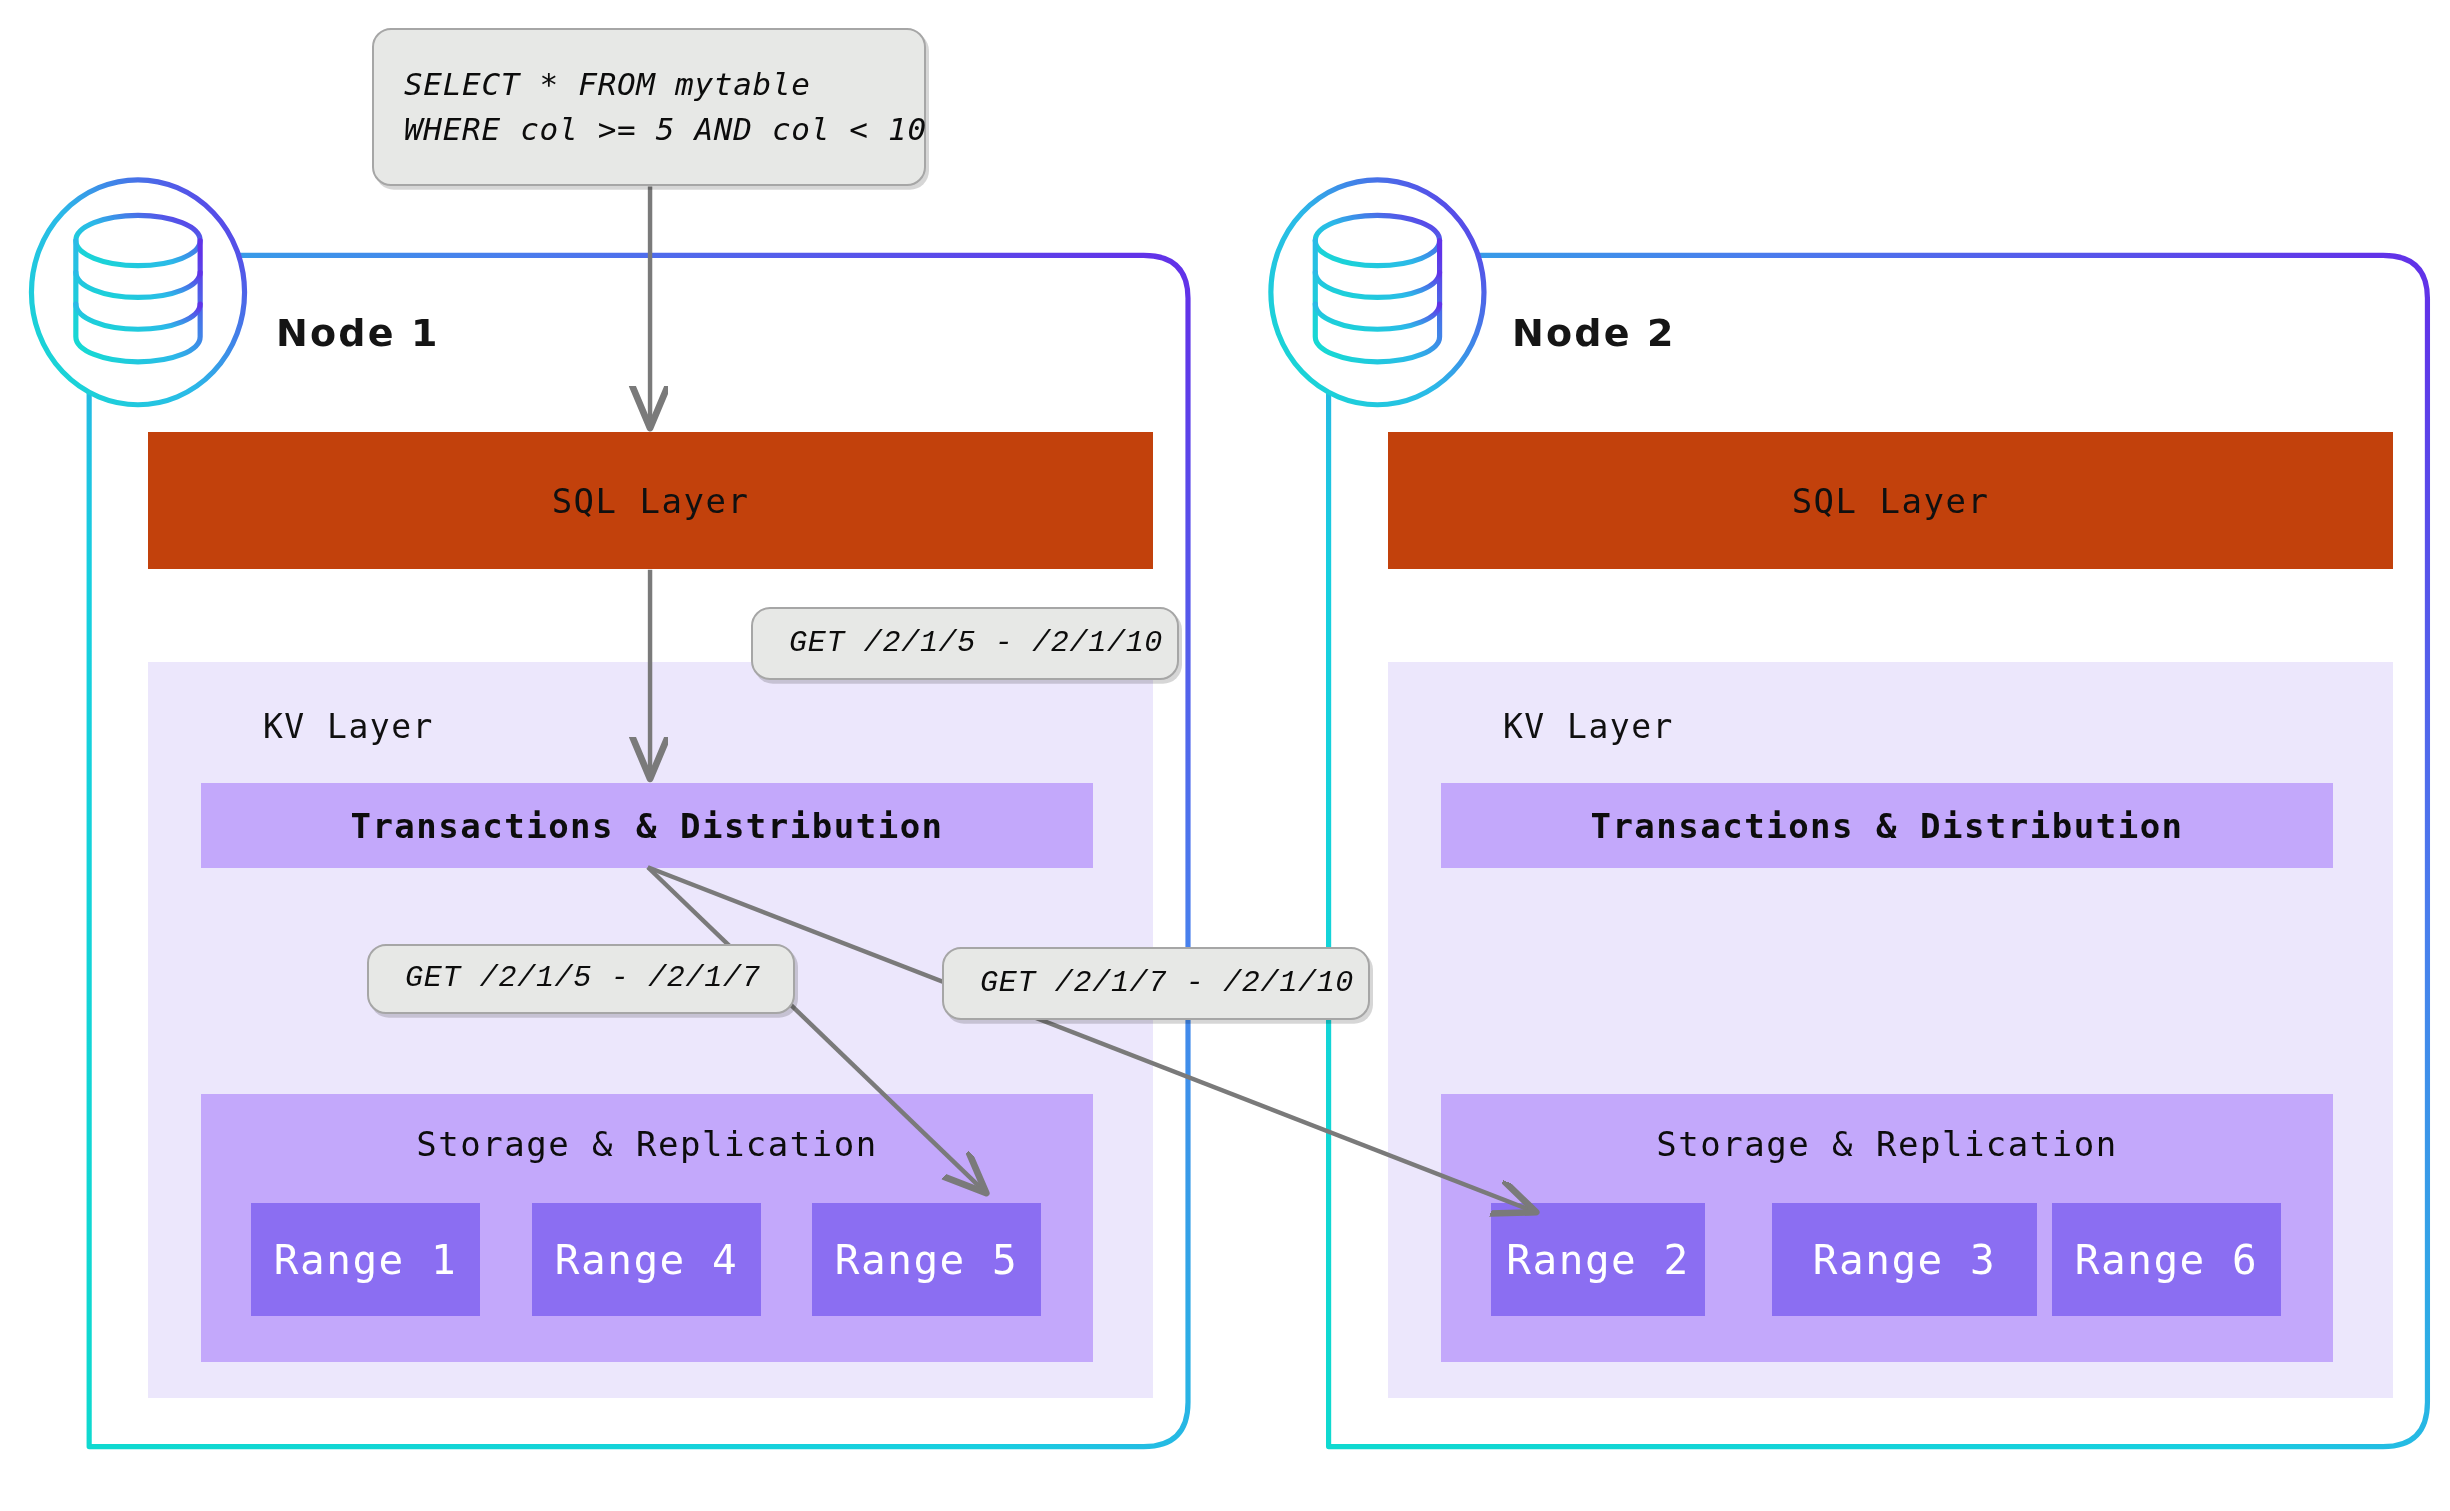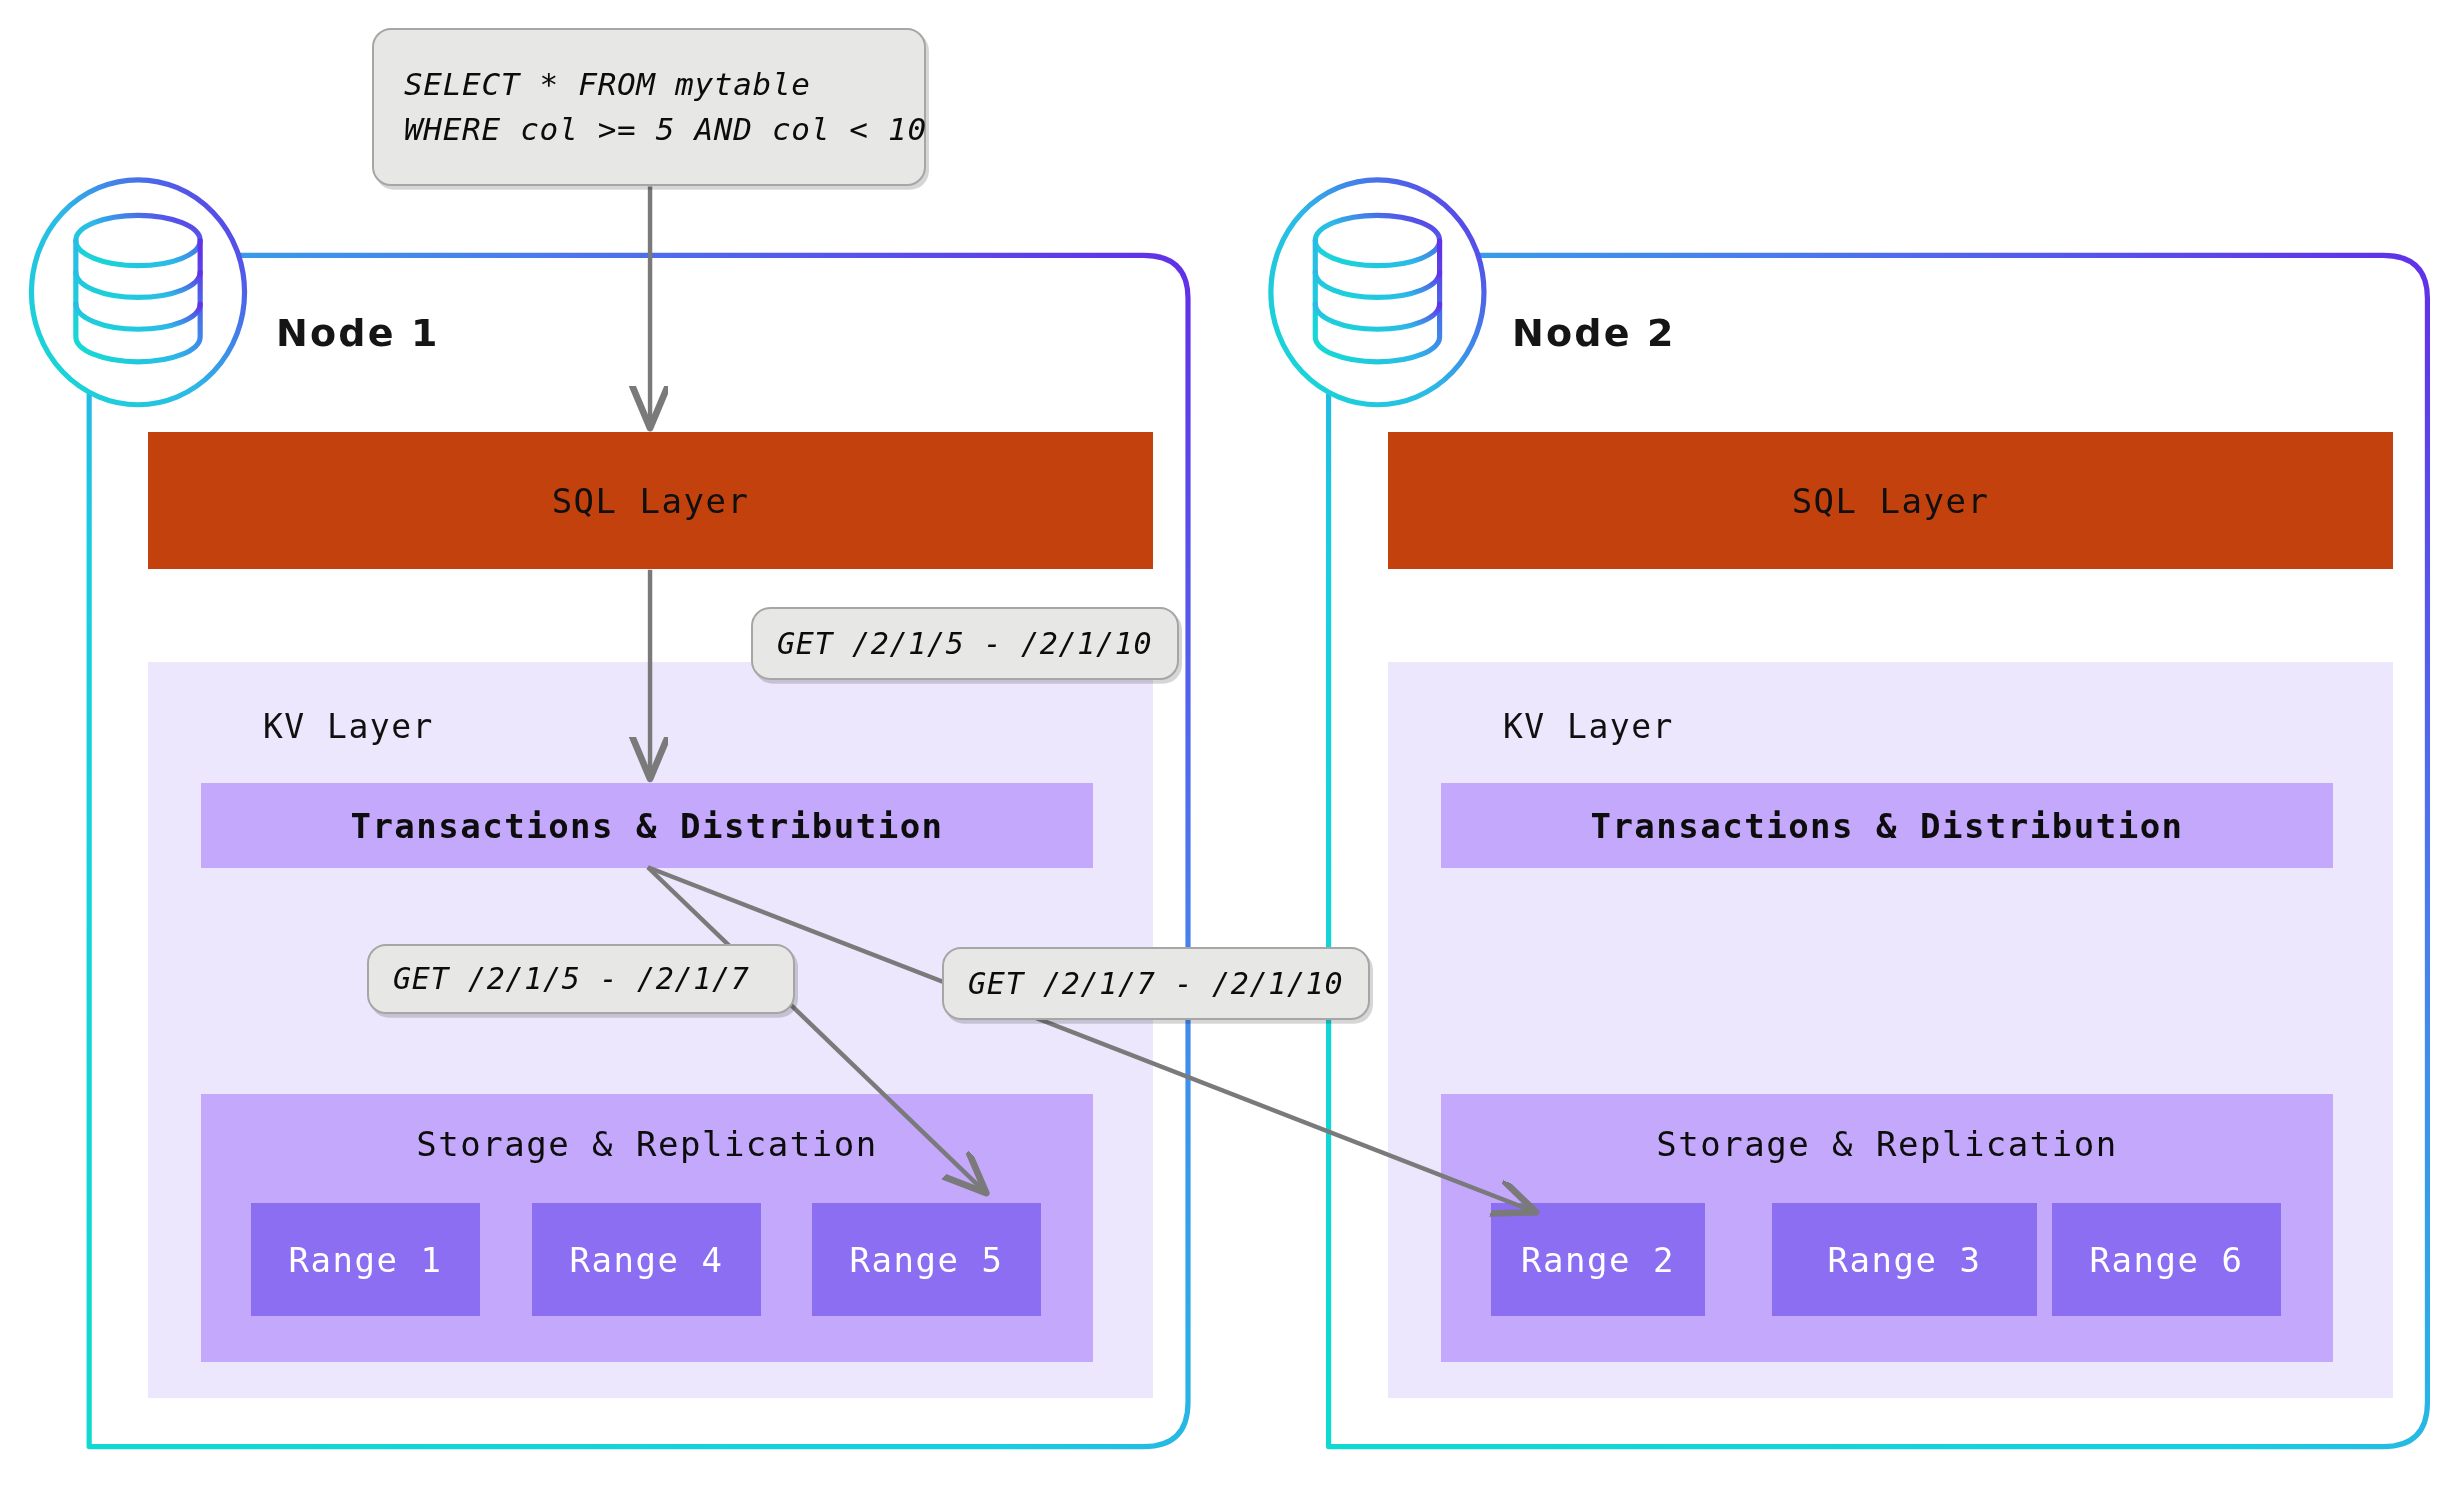--- a/index.html
+++ b/index.html
@@ -55,21 +55,21 @@
     position:absolute;width:100%;text-align:center;
     font-size:34px;color:#0d0d0d;letter-spacing:1.5px;white-space:nowrap;
   }
 
   
   .range-box{
     position:absolute;background:#8b6ef2;
     display:flex;align-items:center;justify-content:center;
   }
   .range-box span{
-    font-size:34px;color:#ffffff;letter-spacing:1.5px;white-space:nowrap;
+    font-size:41px;color:#ffffff;letter-spacing:1.5px;white-space:nowrap;
   }
 
   
   .callout{
     position:absolute;
     background:#e7e8e6;
     border:2.2px solid #a6a6a6;
     border-radius:19px;
     box-shadow:3px 3.7px 0 rgba(0,0,0,0.16);
     display:flex;flex-direction:column;
@@ -80,21 +80,21 @@
   .callout .line{
     font-style:italic;
     font-size:30px;
     color:#0c0c0c;
     letter-spacing:0.7px;
     white-space:pre;
     line-height:1.45;
   }
   #sql-query-box{padding:21px 30px;}
   #sql-query-box .line{font-size:31px;}
-  .get-callout{padding:0 24px;}
+  .get-callout{padding:0 36px;font-family:Liberation Mono, monospace;}
   .get-callout .line{font-size:30px;}
 </style>
 </head>
 <body>
 
 <div id="stage">
 
   <svg class="plane" id="svg-borders" viewBox="0 0 3310 2042">
     <defs>
       <linearGradient id="gradTop" x1="0" y1="0" x2="1" y2="0">

